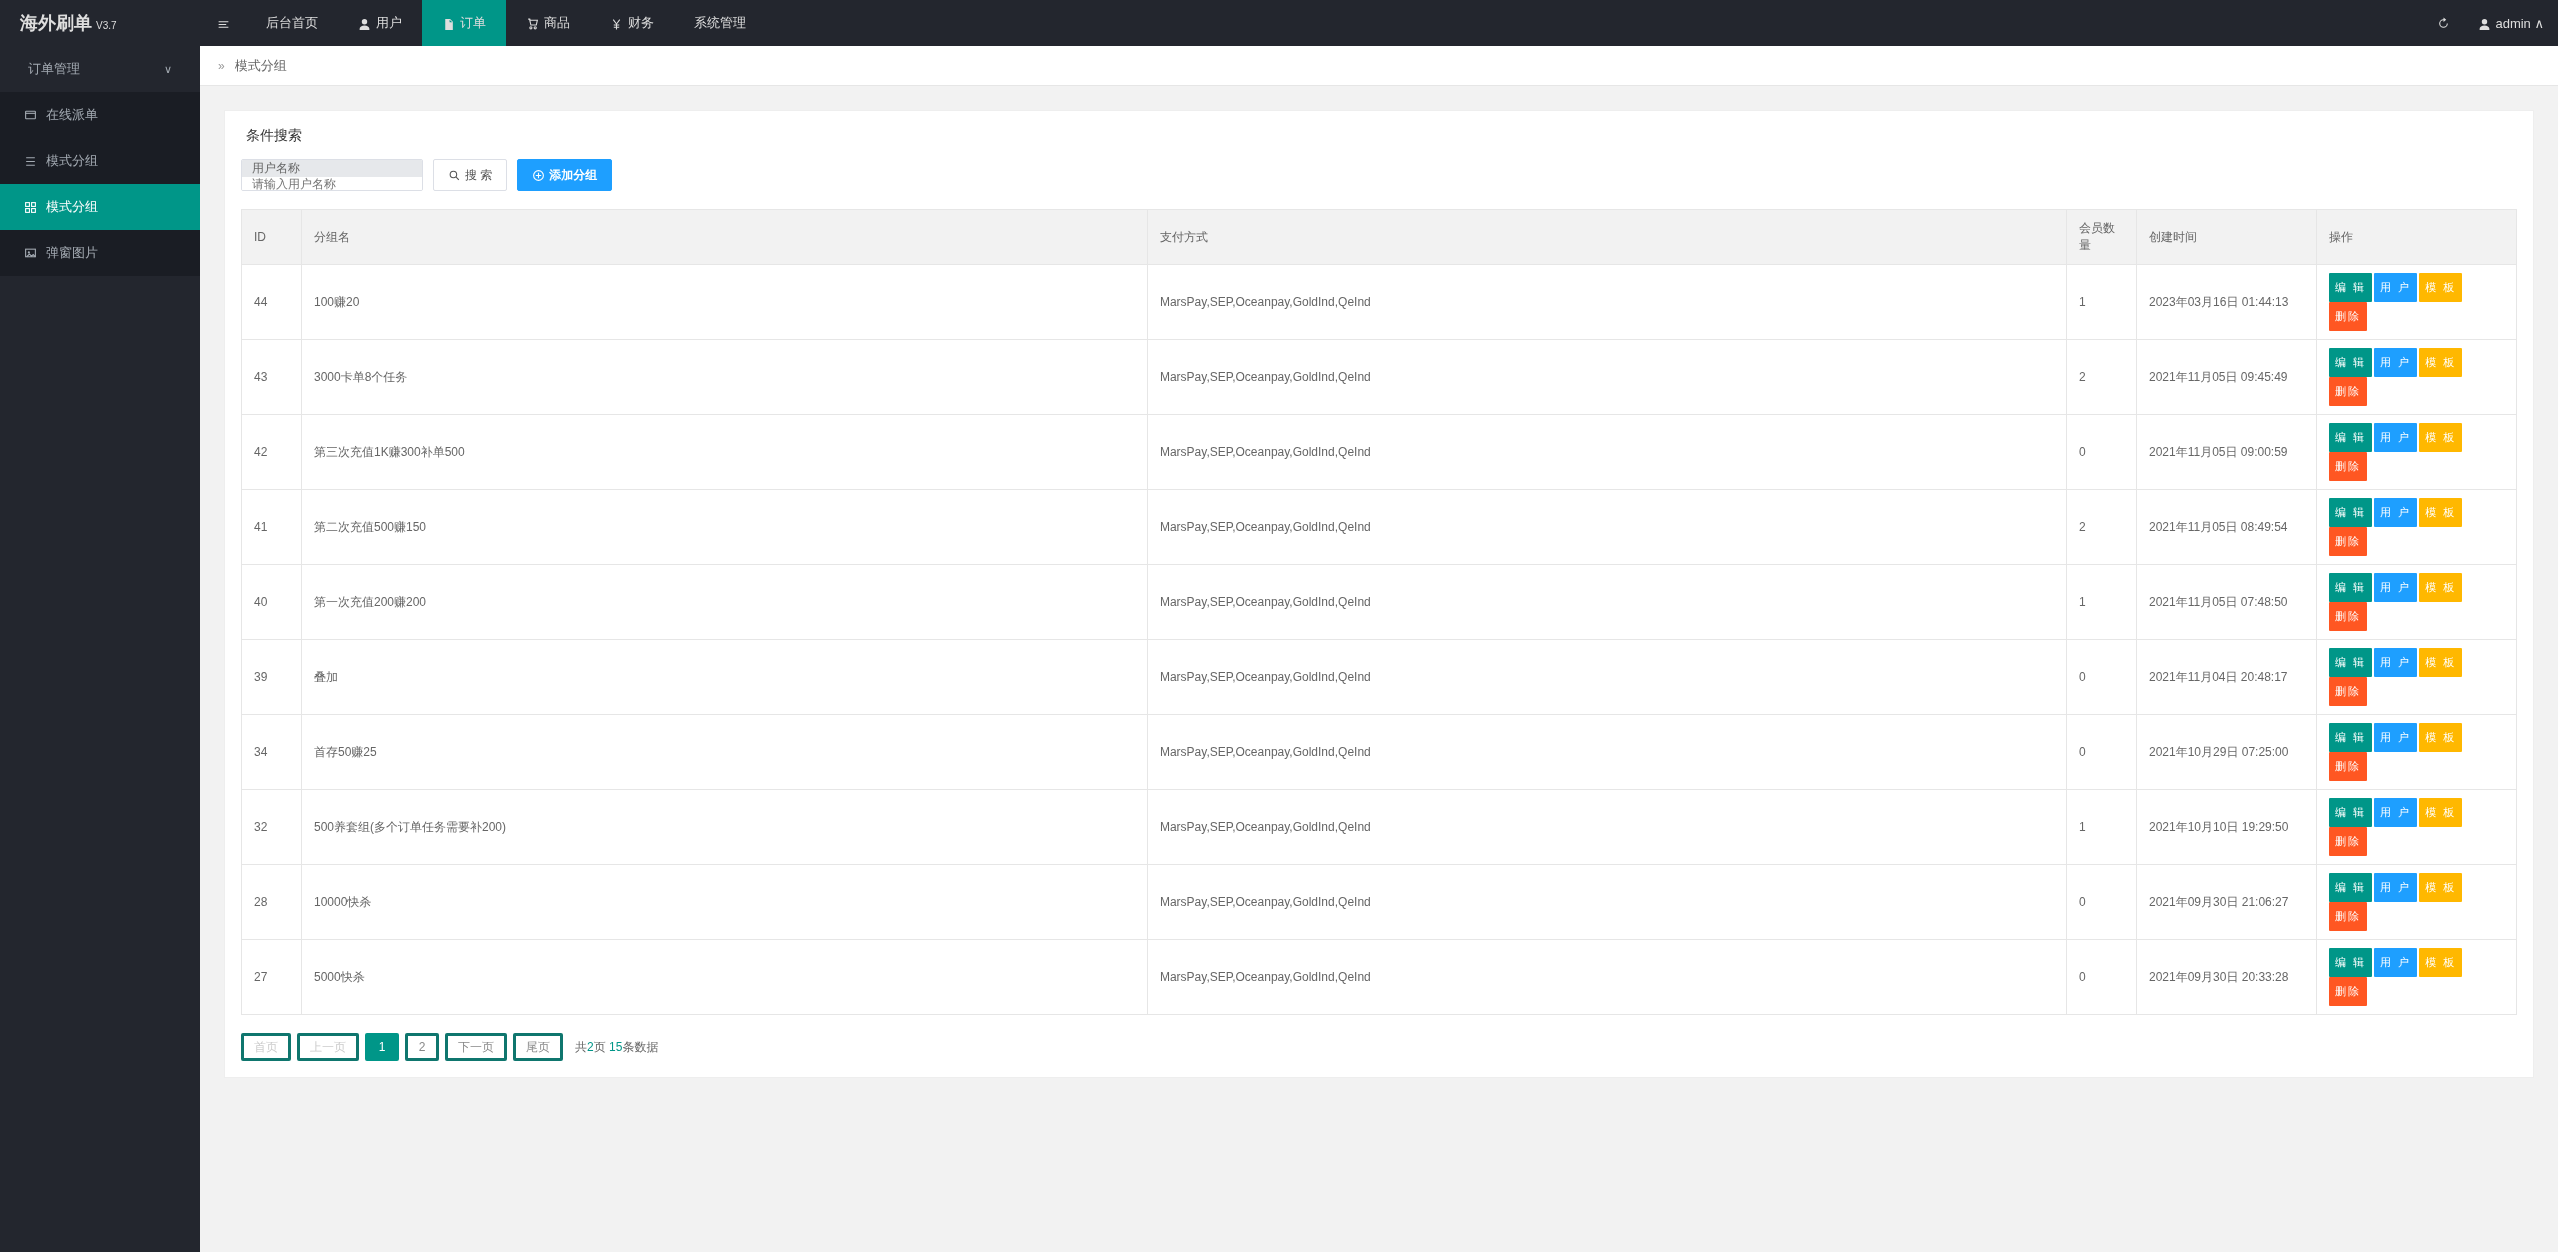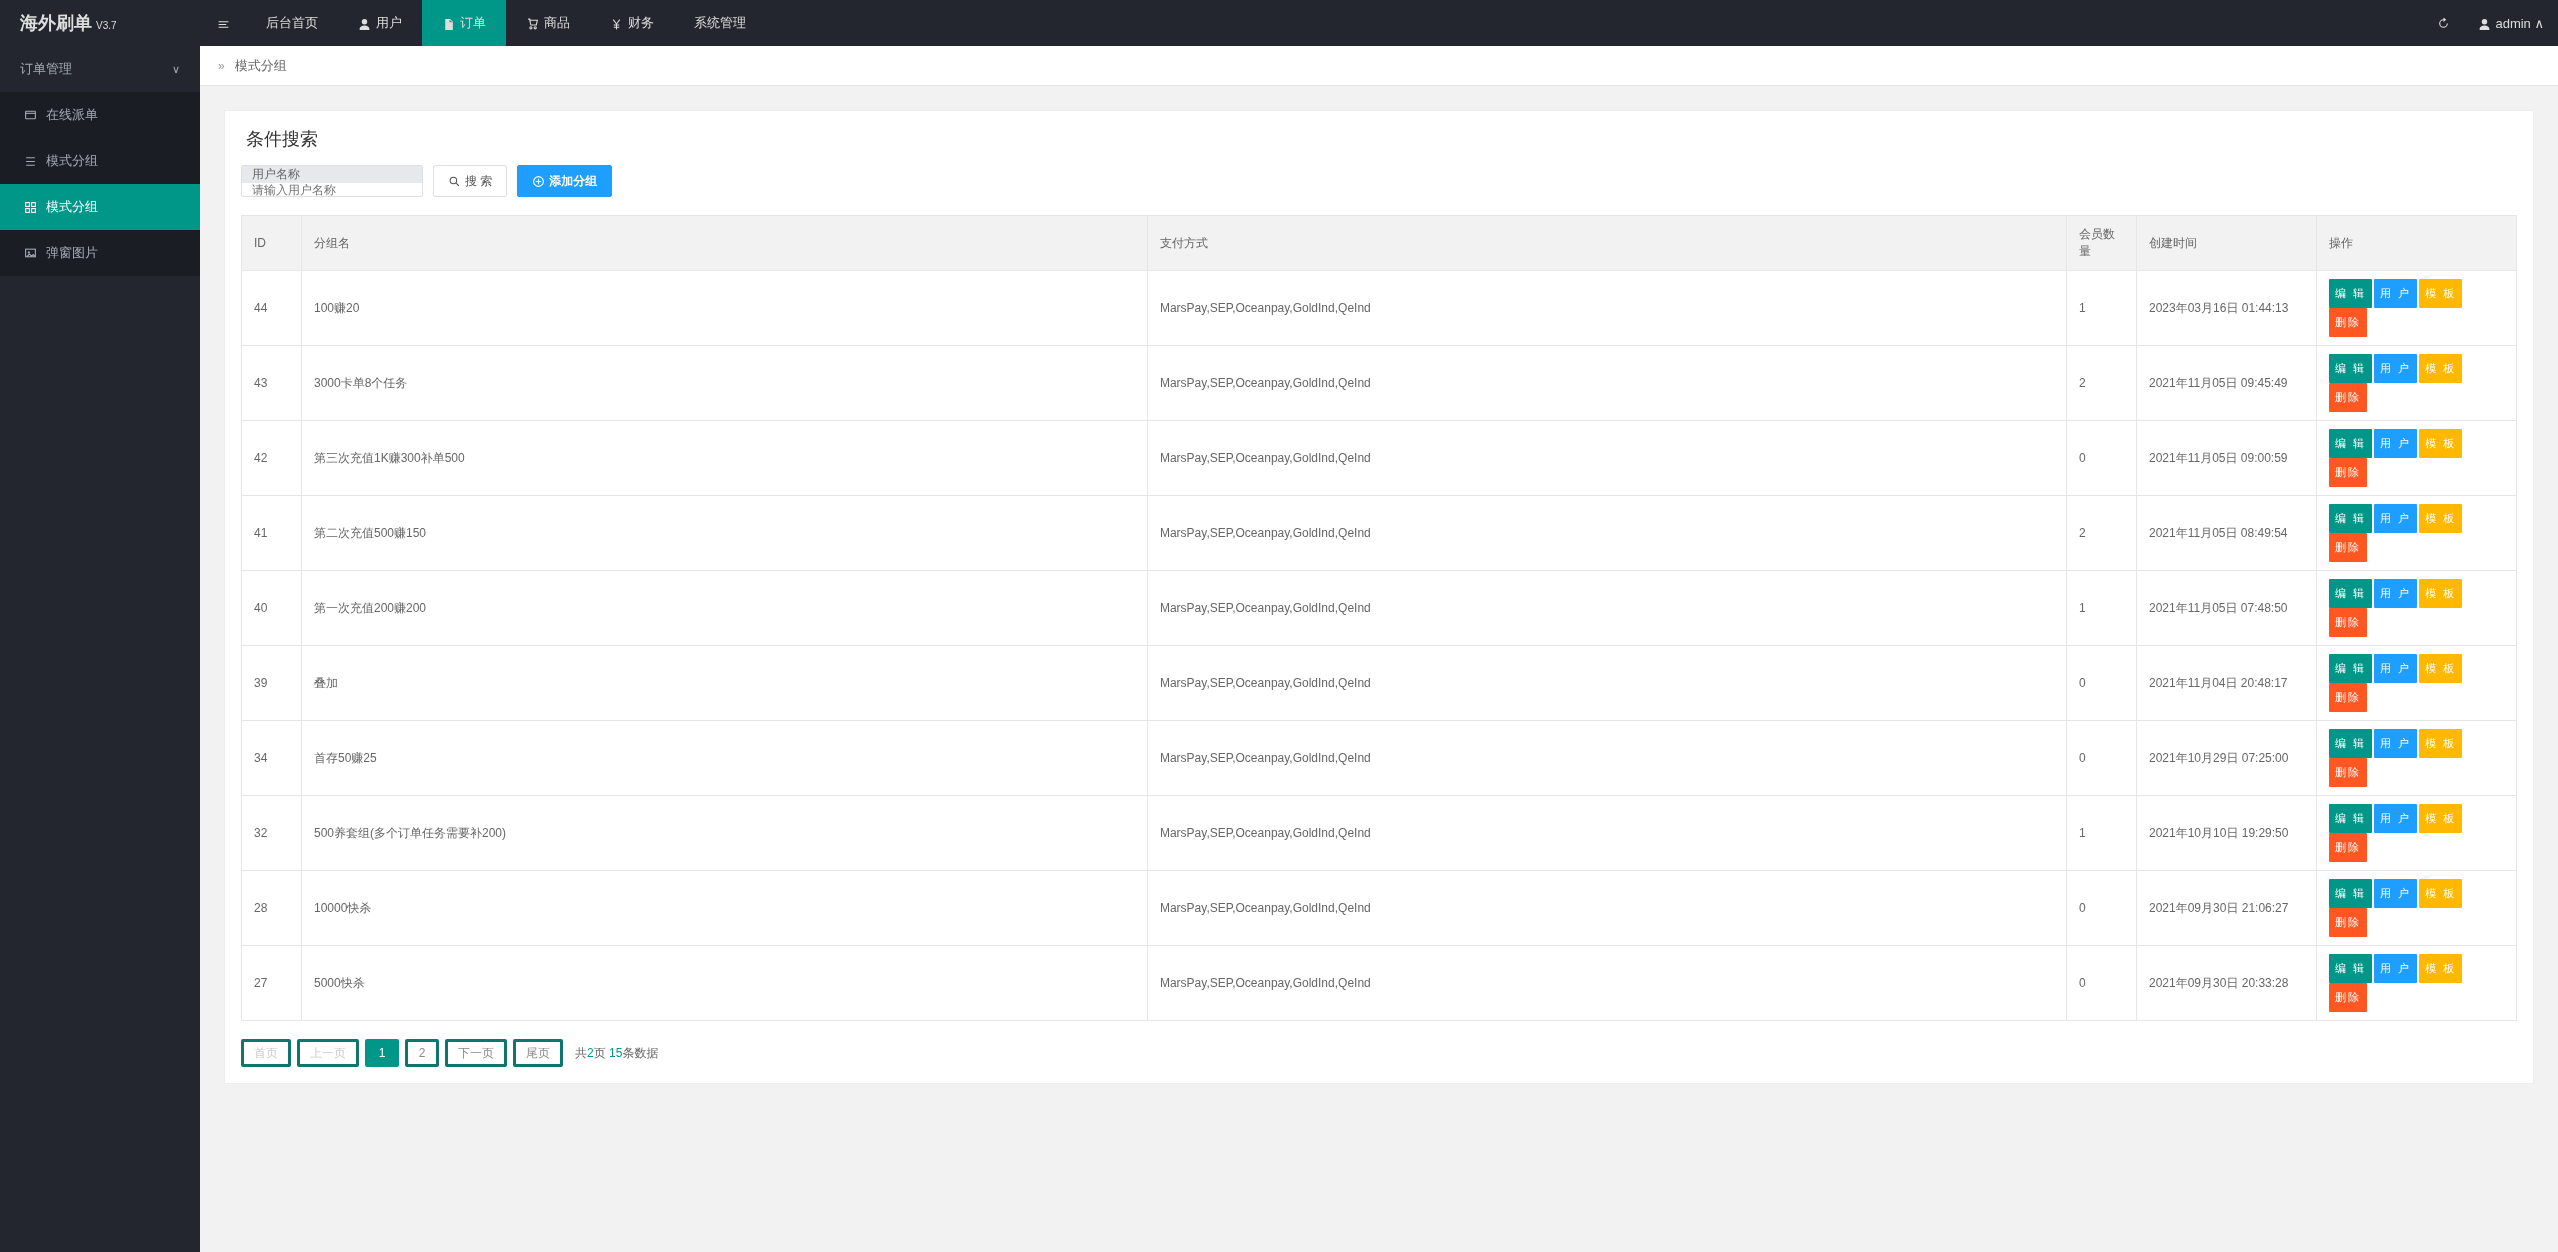--- a/index.html
+++ b/index.html
@@ -13,35 +13,35 @@
 .top-nav { display: flex; height: 46px; }
 .top-nav-item { height: 46px; padding: 0 20px; display: flex; align-items: center; cursor: pointer; font-size: 13px; }
 .top-nav-item.active { background: #009688; }
 .top-nav-item .nav-icon { margin-right: 5px; font-size: 13px; }
 .top-right { margin-left: auto; display: flex; align-items: center; height: 46px; }
 .top-right-item { height: 46px; padding: 0 14px; display: flex; align-items: center; cursor: pointer; font-size: 13px; }
 .top-right-item .nav-icon { margin-right: 4px; }
 
 
 .sidebar { position: fixed; top: 46px; left: 0; bottom: 0; width: 200px; background: #23262e; color: #a4abb3; overflow-y: auto; }
-.side-group { height: 46px; line-height: 46px; padding: 0 20px; cursor: pointer; font-size: 13px; display: flex; align-items: center; justify-content: space-between; }
+.side-group { height: 46px; line-height: 46px; padding: 0 28px; cursor: pointer; font-size: 13px; display: flex; align-items: center; justify-content: space-between; }
 .side-group .chev { font-size: 11px; }
 .side-item { height: 46px; line-height: 46px; padding: 0 24px; cursor: pointer; font-size: 13px; display: flex; align-items: center; background: #1a1d24; }
 .side-item.active { background: #009688; color: #fff; }
 .side-item .side-icon { margin-right: 8px; width: 14px; display: inline-block; }
 
 
 .breadcrumb { position: fixed; top: 46px; left: 200px; right: 0; height: 40px; background: #fff; border-bottom: 1px solid #e6e6e6; padding: 0 18px; display: flex; align-items: center; font-size: 13px; color: #666; z-index: 50; }
 .breadcrumb .arrow { color: #999; margin-right: 10px; font-size: 12px; }
 
 
 .main { margin-left: 200px; margin-top: 86px; padding: 24px; }
 .card { background: #fff; padding: 16px; border: 1px solid #eee; }
 
-.search-title { font-size: 18px; color: #333; margin-bottom: 14px; padding-left: 5px; }
+.search-title { font-size: 14px; color: #333; margin-bottom: 14px; padding-left: 5px; }
 .search-row { display: flex; align-items: center; gap: 10px; }
 .input-group { display: inline-flex; border: 1px solid #dcdfe6; border-radius: 2px; height: 32px; overflow: hidden; flex-direction: column; }
 .input-label { background: #e6e8eb; color: #666; padding: 0 10px; display: flex; align-items: center; font-size: 12px; }
 .input-group input { border: none; outline: none; padding: 0 10px; font-size: 12px; width: 180px; }
 .btn { height: 32px; padding: 8px 14px; border: 1px solid #dcdfe6; background: #fff; cursor: pointer; font-size: 12px; border-radius: 2px; display: inline-flex; align-items: center; color: #555; justify-content: center; }
 .btn .btn-icon { margin-right: 4px; }
 .btn-primary { background: #1e9fff; color: #fff; border-color: #1e9fff; font-weight: bold; }
 
 
 table { width: 100%; border-collapse: collapse; margin-top: 18px; font-size: 12px; border: 1px solid #e6e6e6; }

